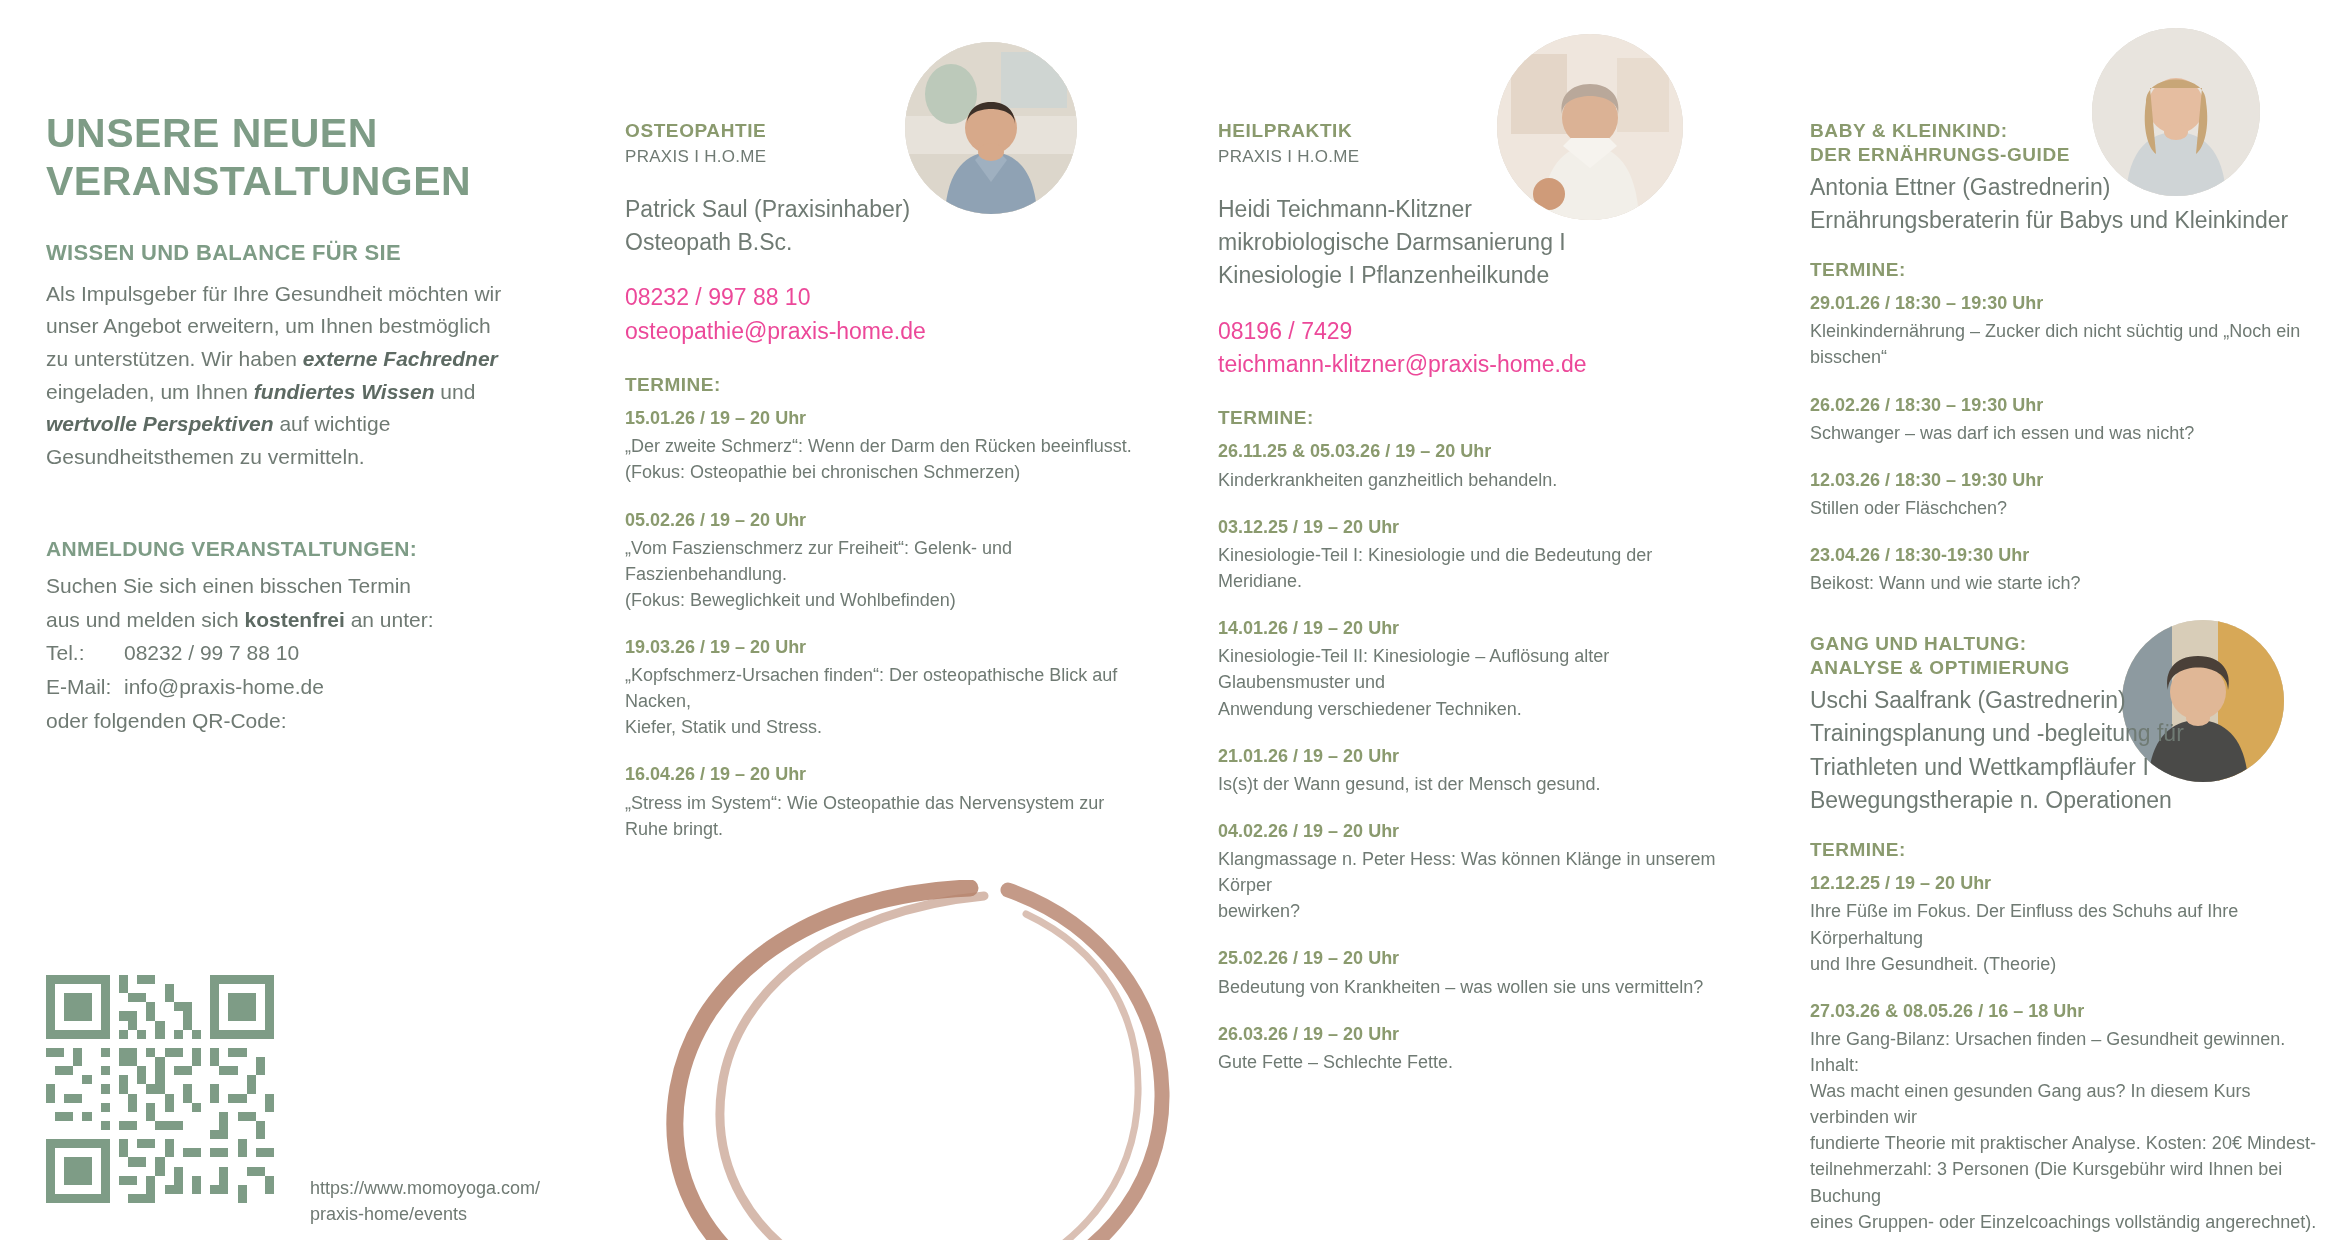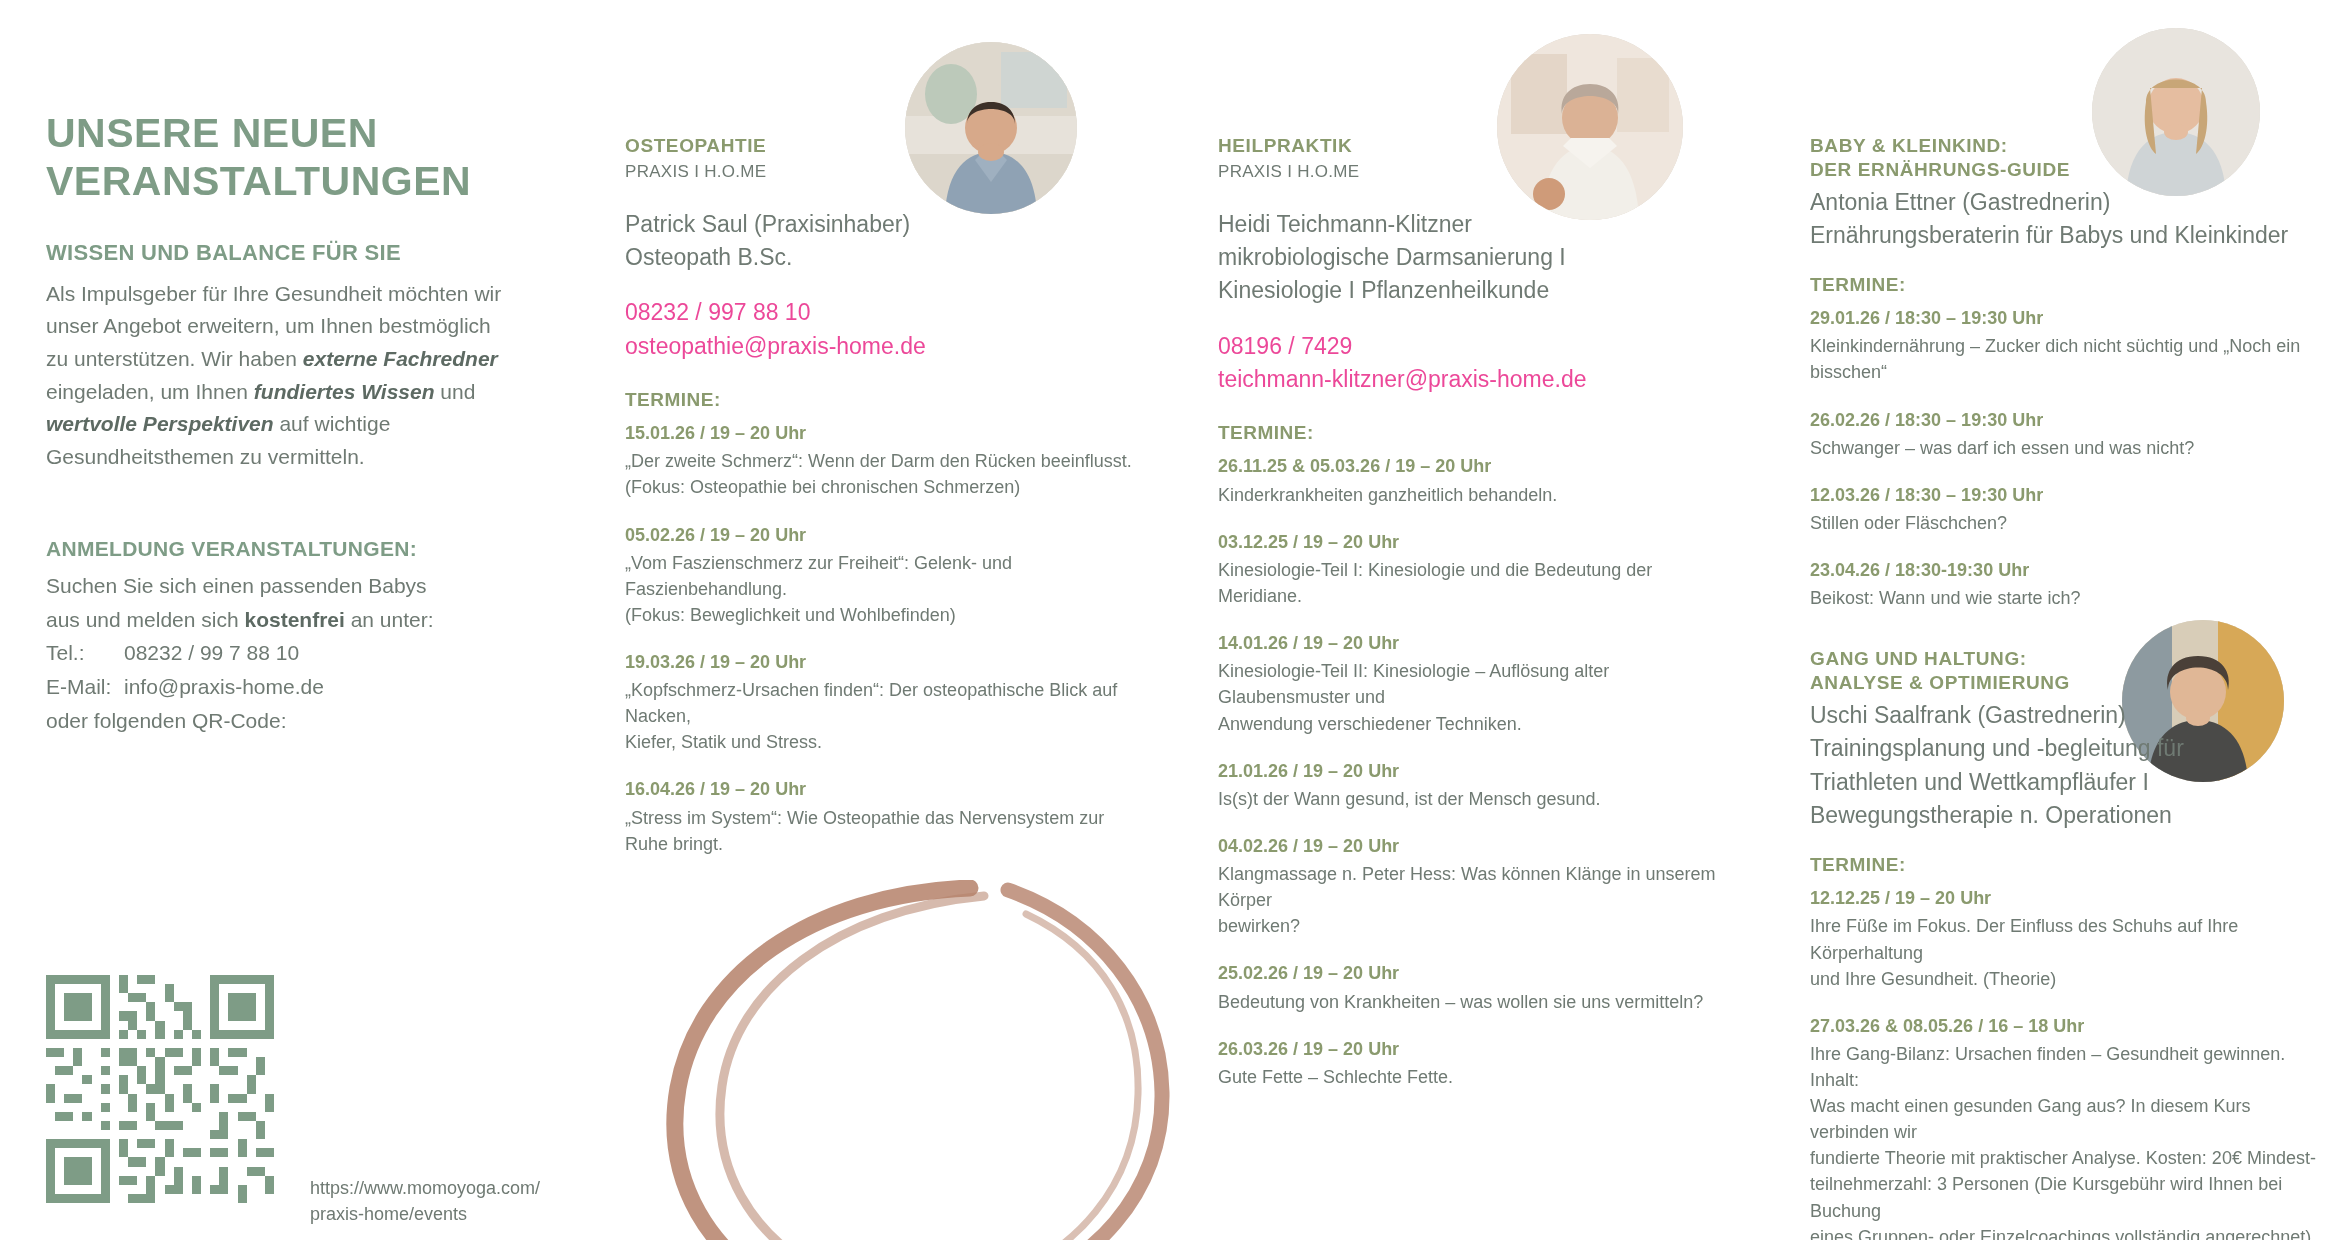--- a/index.html
+++ b/index.html
@@ -73,21 +73,21 @@
   .col { position:absolute; }
   .col-2 { left:625px; top:118px; width:520px; }
   .col-3 { left:1218px; top:118px; width:520px; }
   .col-4 { left:1810px; top:118px; width:520px; }
 
   .cat-title {
     color:#8a9a6e;
     font-weight:bold;
     font-size:19px;
     letter-spacing:0.6px;
-    margin:16px 0 4px 0;
+    margin:1px 0 4px 0;
     line-height:1.25;
   }
   .cat-sub {
     color:#6f7a73;
     font-size:17px;
     margin:0 0 26px 0;
     letter-spacing:0.3px;
   }
   .person { color:#6f7a73; font-size:23px; line-height:1.45; margin:4px 0 22px 0; }
   .contact { color:#ec4899; font-size:23px; line-height:1.45; margin:0 0 26px 0; }
@@ -149,21 +149,21 @@
       <span>UNSERE NEUEN</span><br>
       <span>VERANSTALTUNGEN</span>
     </h1>
     <h2 class="subhead">WISSEN UND BALANCE FÜR SIE</h2>
     <p class="intro">
       <span>Als Impulsgeber für Ihre Gesundheit möchten wir unser Angebot erweitern, um Ihnen bestmöglich zu unterstützen. Wir haben </span><b>externe Fachredner</b><span> eingeladen, um Ihnen </span><b>fundiertes Wissen</b><span> und </span><b>wertvolle Perspektiven</b><span> auf wichtige Gesundheitsthemen zu vermitteln.</span>
     </p>
 
     <h3 class="anm-title">ANMELDUNG VERANSTALTUNGEN:</h3>
     <div class="anm-body">
-      <div>Suchen Sie sich einen passenden Babys</div>
+      <div>Suchen Sie sich einen bisschen Termin</div>
       <div>
         <span>aus und melden sich </span><b>kostenfrei</b><span> an unter:</span>
       </div>
       <div class="contact-row">
         <span class="lbl">Tel.:</span>
         <span>08232 / 99 7 88 10</span>
       </div>
       <div class="contact-row">
         <span class="lbl">E-Mail:</span>
         <span>info@praxis-home.de</span>

